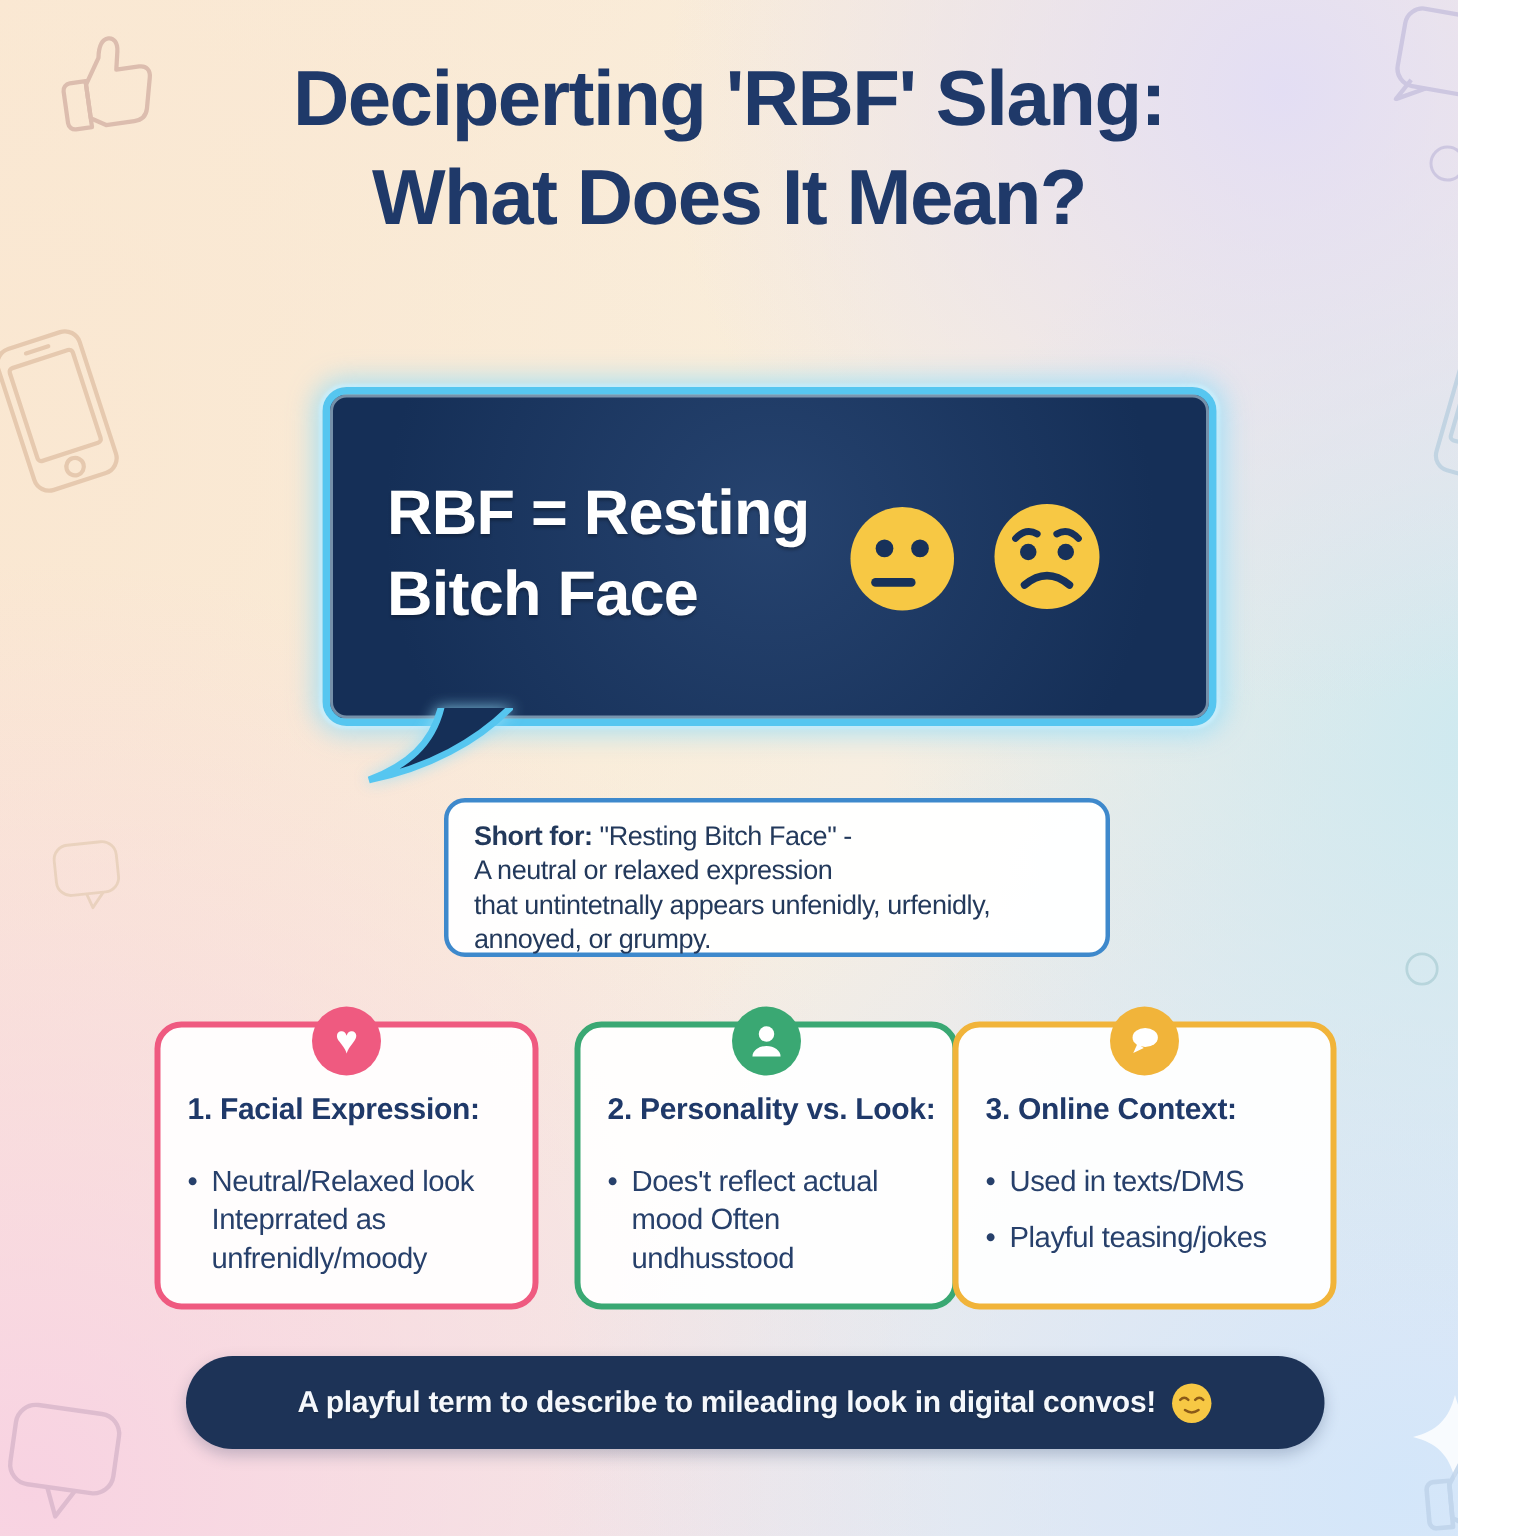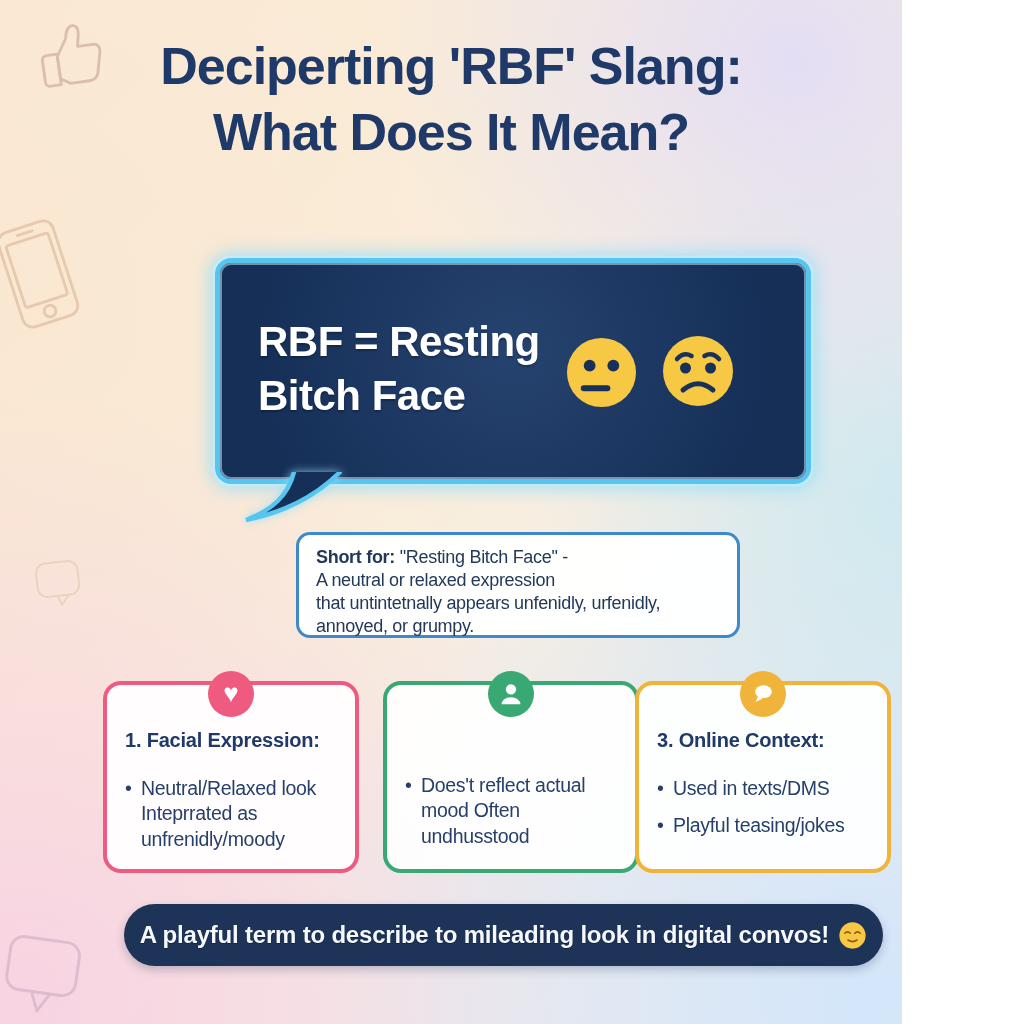--- a/index.html
+++ b/index.html
@@ -1,20 +1,20 @@
 <!DOCTYPE html>
 <html><head>
 <meta charset="utf-8">
 <style>
   * { margin:0; padding:0; box-sizing:border-box; }
   html,body { width:1024px; height:1024px; }
   body { font-family:"Liberation Sans", sans-serif; overflow:hidden; }
 
   #canvas{
-    position:relative; width:902px; height:1024px; overflow:hidden;
+    position:relative; width:972px; height:1024px; overflow:hidden;
     background-color:#f9efdd;
     background-image:
       radial-gradient(circle at 88% 6%,  rgba(226,221,245,.95) 0%, rgba(226,221,245,0) 32%),
       radial-gradient(circle at 102% 48%, rgba(203,233,240,.92) 0%, rgba(203,233,240,0) 36%),
       radial-gradient(circle at 96% 97%, rgba(210,230,250,.95) 0%, rgba(210,230,250,0) 42%),
       radial-gradient(circle at 2% 97%,  rgba(248,209,226,.95) 0%, rgba(248,209,226,0) 45%),
       radial-gradient(circle at -5% 30%, rgba(250,231,209,1)   0%, rgba(250,231,209,0) 52%),
       linear-gradient(135deg,#fae9d5 0%, #f9efdd 45%, #ece9f2 100%);
   }
 
@@ -72,39 +72,39 @@
   }
   .card h3{ color:#1f3969; font-size:20px; letter-spacing:-0.2px; white-space:nowrap; }
   .card ul{ margin-top:24px; list-style:none; }
   .card li{
     position:relative; padding-left:16px; margin-bottom:12px;
     color:#27406b; font-size:19.5px; line-height:1.3; letter-spacing:-0.3px;
   }
   .card li::before{ content:"•"; position:absolute; left:0; top:0; color:#27406b; }
   .card-1{ left:103px; border:4px solid #ef5a80; }
   .card-2{ left:383px; border:4px solid #3aa873; }
-  .card-2 ul{ margin-top:44px; }
+  .card-2 ul{ margin-top:24px; }
   .card-3{ left:635px; border:4px solid #f1b43a; }
   .badge{
     position:absolute; left:50%; top:-14px; transform:translateX(-50%);
     width:46px; height:46px; border-radius:50%;
     display:flex; align-items:center; justify-content:center;
   }
   .badge-pink{ background:#ef5a80; }
   .badge-green{ background:#3aa873; }
   .badge-yellow{ background:#f1b43a; }
   .badge .heart{ color:#ffffff; font-size:26px; line-height:1; margin-top:-2px; }
   .badge svg{ display:block; }
 
   
   .footer-pill{
     position:absolute; left:124px; top:904px; width:759px; height:62px;
     background:#1d3357; border-radius:32px; z-index:2;
     display:flex; align-items:center; justify-content:center; gap:9px;
-    color:#f5f8fc; font-weight:bold; font-size:24px; letter-spacing:-0.2px;
+    color:#f5f8fc; font-weight:bold; font-size:20px; letter-spacing:-0.2px;
     box-shadow:0 4px 10px rgba(30,50,90,.25);
     text-shadow:0 1px 1px rgba(0,0,0,.3);
   }
   .footer-pill .femoji{ width:29px; height:29px; flex:0 0 auto; }
 </style>
 </head>
 <body>
 
 <div id="canvas">
 
@@ -221,20 +221,21 @@
     </ul>
   </div>
 
   <div class="card card-2">
     <div class="badge badge-green">
       <svg width="30" height="30" viewBox="0 0 64 64">
         <circle cx="32" cy="22" r="11" fill="#ffffff"></circle>
         <path d="M12 54 a20 15 0 0 1 40 0 z" fill="#ffffff"></path>
       </svg>
     </div>
+    <h3>2. Personality vs. Look:</h3>
     <ul>
       <li>Does't reflect actual mood Often undhusstood</li>
     </ul>
   </div>
 
   <div class="card card-3">
     <div class="badge badge-yellow">
       <svg width="30" height="30" viewBox="0 0 64 64">
         <ellipse cx="33" cy="27" rx="18" ry="13.5" fill="#ffffff"></ellipse>
         <path d="M22 36 l-6 13 l15 -7 z" fill="#ffffff"></path>

